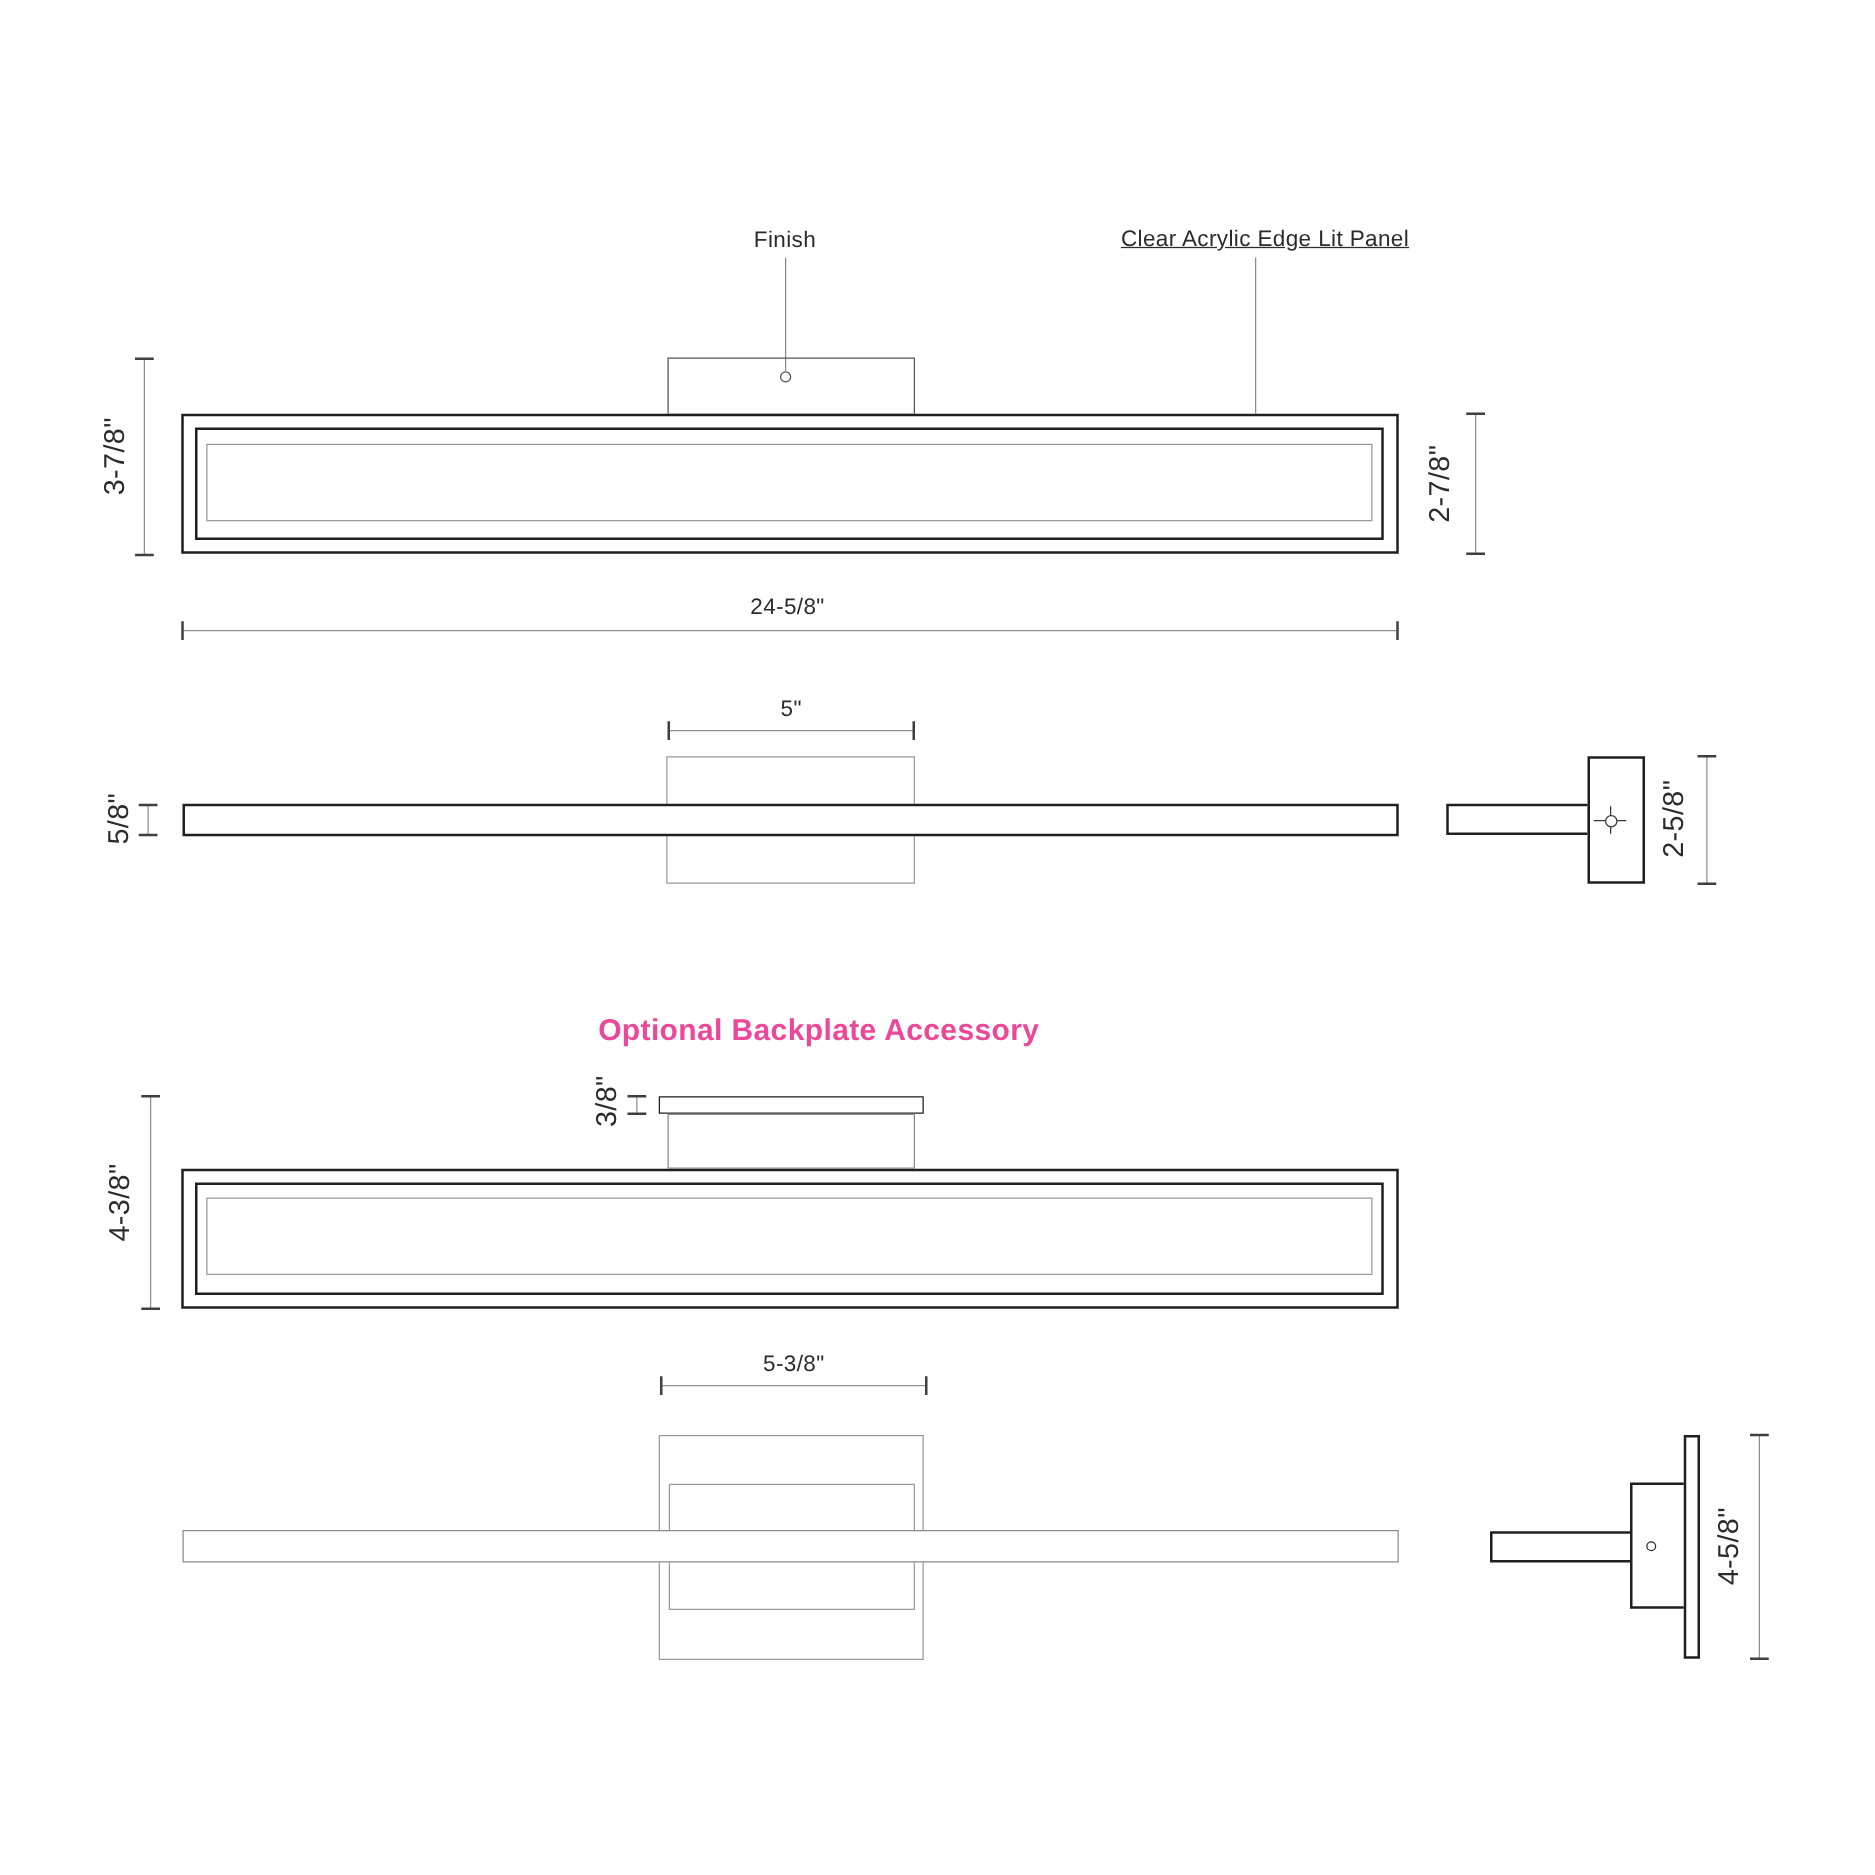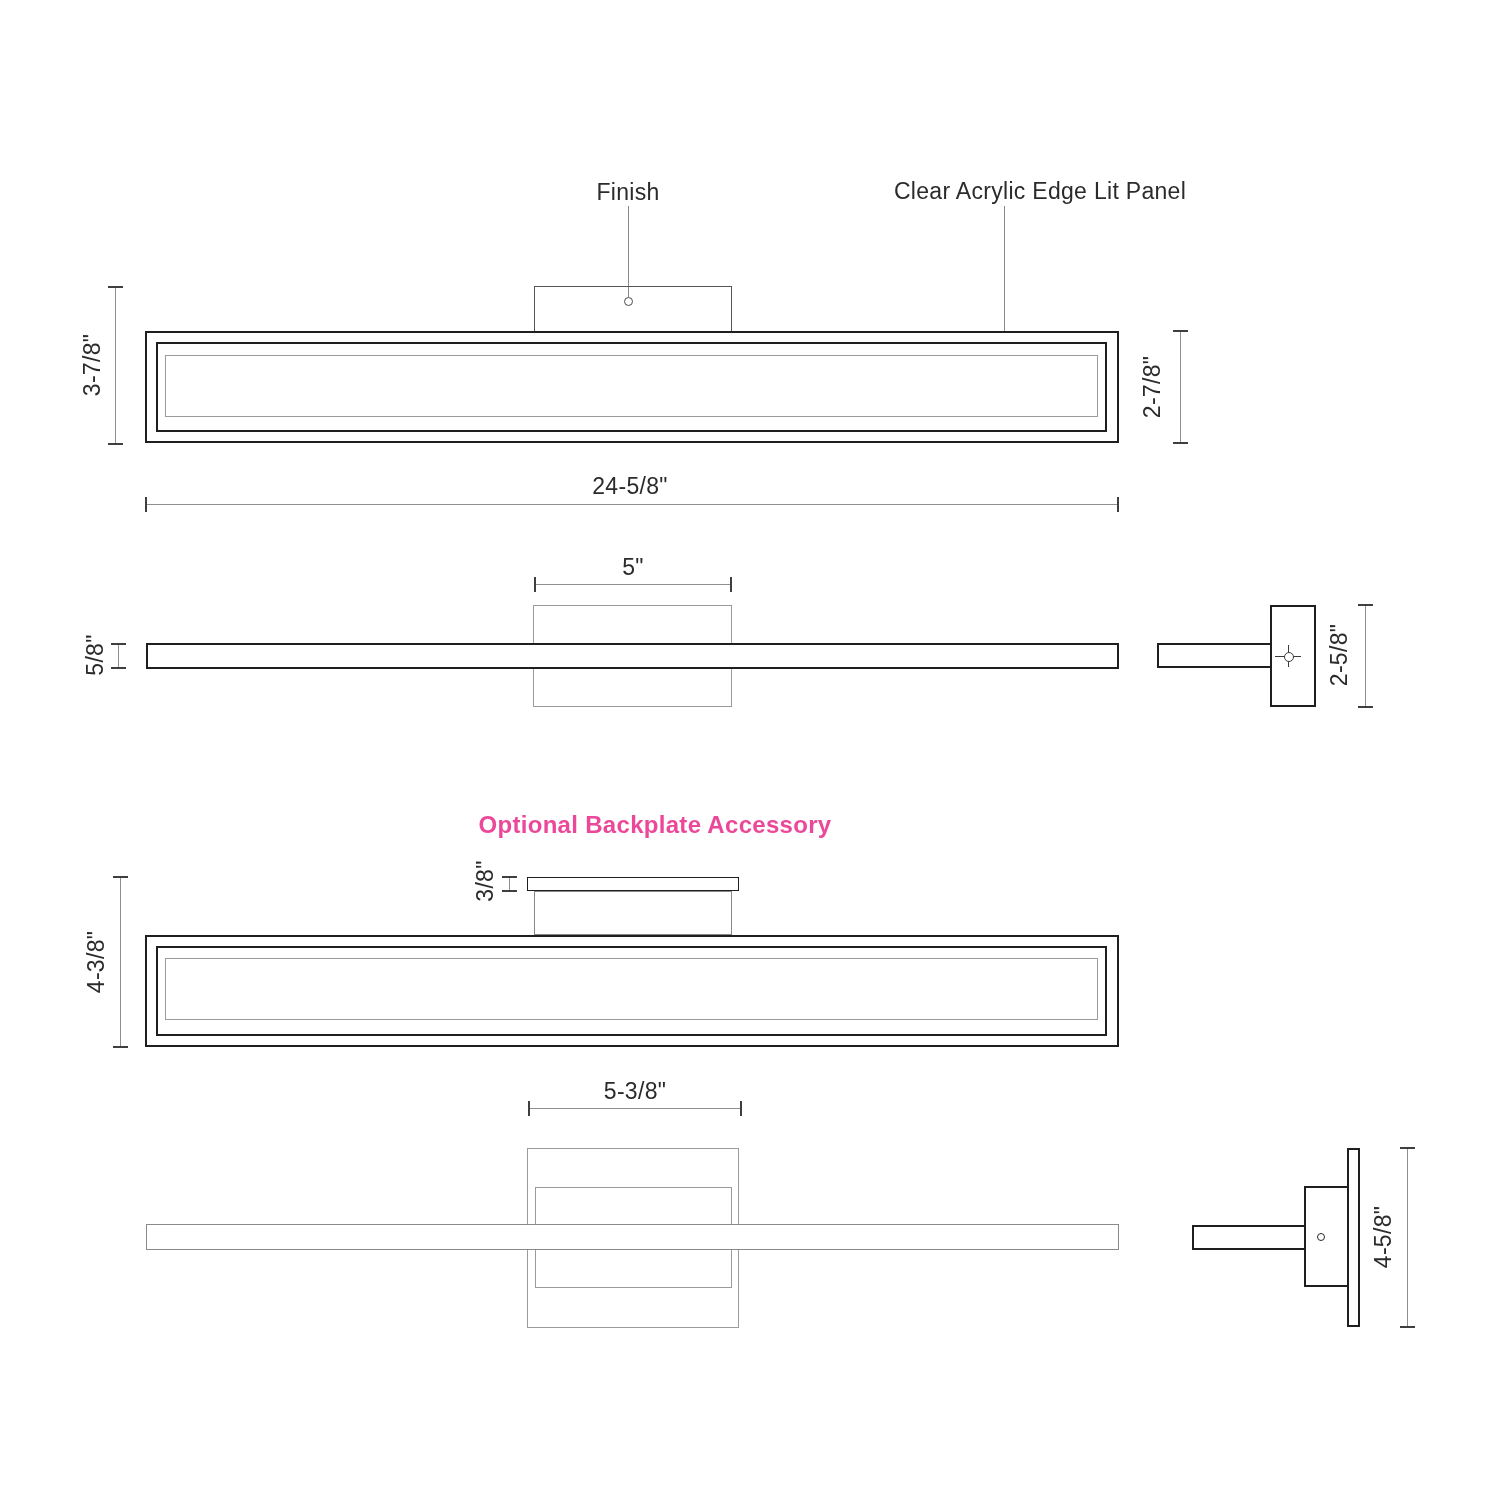--- a/index.html
+++ b/index.html
@@ -19,21 +19,21 @@
   .dimv::before,.dimv::after { content:""; position:absolute; left:-7px; width:15px; height:2px; background:#3f3f3f; }
   .dimv::before { top:-1px; } .dimv::after { bottom:-1px; }
 
   .dimh { position:absolute; height:1px; background:#8f8f8f; }
   .dimh::before,.dimh::after { content:""; position:absolute; top:-7px; width:2px; height:15px; background:#3f3f3f; }
   .dimh::before { left:-1px; } .dimh::after { right:-1px; }
 
   .lead { position:absolute; width:1px; background:#8a8a8a; }
   .leadc{ position:absolute; width:7px; height:7px; border:1px solid #4a4a4a; border-radius:50%; background:#fff; }
 
-  .ht { position:absolute; transform:translate(-50%,-50%); white-space:nowrap; font-size:23px; letter-spacing:0.3px; }
+  .ht { position:absolute; transform:translate(-50%,-50%); white-space:nowrap; font-size:18px; letter-spacing:0.3px; }
   .vt { position:absolute; transform:translate(-50%,-50%) rotate(-90deg); white-space:nowrap; font-size:23px; letter-spacing:0.3px; }
   .heading { font-weight:bold; font-size:24px; color:#ec4899; }
 
   .cmark { position:absolute; }
   .cmark .c { position:absolute; border:1px solid #3a3a3a; border-radius:50%; background:transparent; }
   .cmark .lh { position:absolute; height:1px; background:#3a3a3a; }
   .cmark .lv { position:absolute; width:1px; background:#3a3a3a; }
 
   .hole { position:absolute; width:8px; height:8px; border:1.5px solid #2a2a2a; border-radius:50%; background:#fff; box-sizing:border-box; }
 </style>
@@ -41,21 +41,21 @@
 <body>
 
 <div id="canvas">
 
   <div>
 
     <div class="ht" style="left:628px; top:192px;">Finish</div>
     <div class="lead" style="left:628px; top:206px; height:91px;"></div>
     <div class="leadc" style="left:624px; top:297px;"></div>
 
-    <div class="ht" style="left:1040px; top:191px;">Clear Acrylic Edge Lit Panel</div>
+    <div class="ht" style="left:1012px; top:191px;text-decoration:underline;">Clear Acrylic Edge Lit Panel</div>
     <div class="lead" style="left:1004px; top:206px; height:162px;"></div>
     <div class="leadc" style="left:1000px; top:368px;"></div>
 
     <div class="rc b1d" style="left:534px; top:286px; width:198px; height:46px;"></div>
 
     <div class="rc b2" style="left:145px; top:331px; width:974px; height:112px;"></div>
     <div class="rc b2t" style="left:156px; top:342px; width:951px; height:90px;"></div>
     <div class="rc b1g" style="left:165px; top:355px; width:933px; height:62px;"></div>
 
     <div class="dimv" style="left:115px; top:287px; height:157px;"></div>

